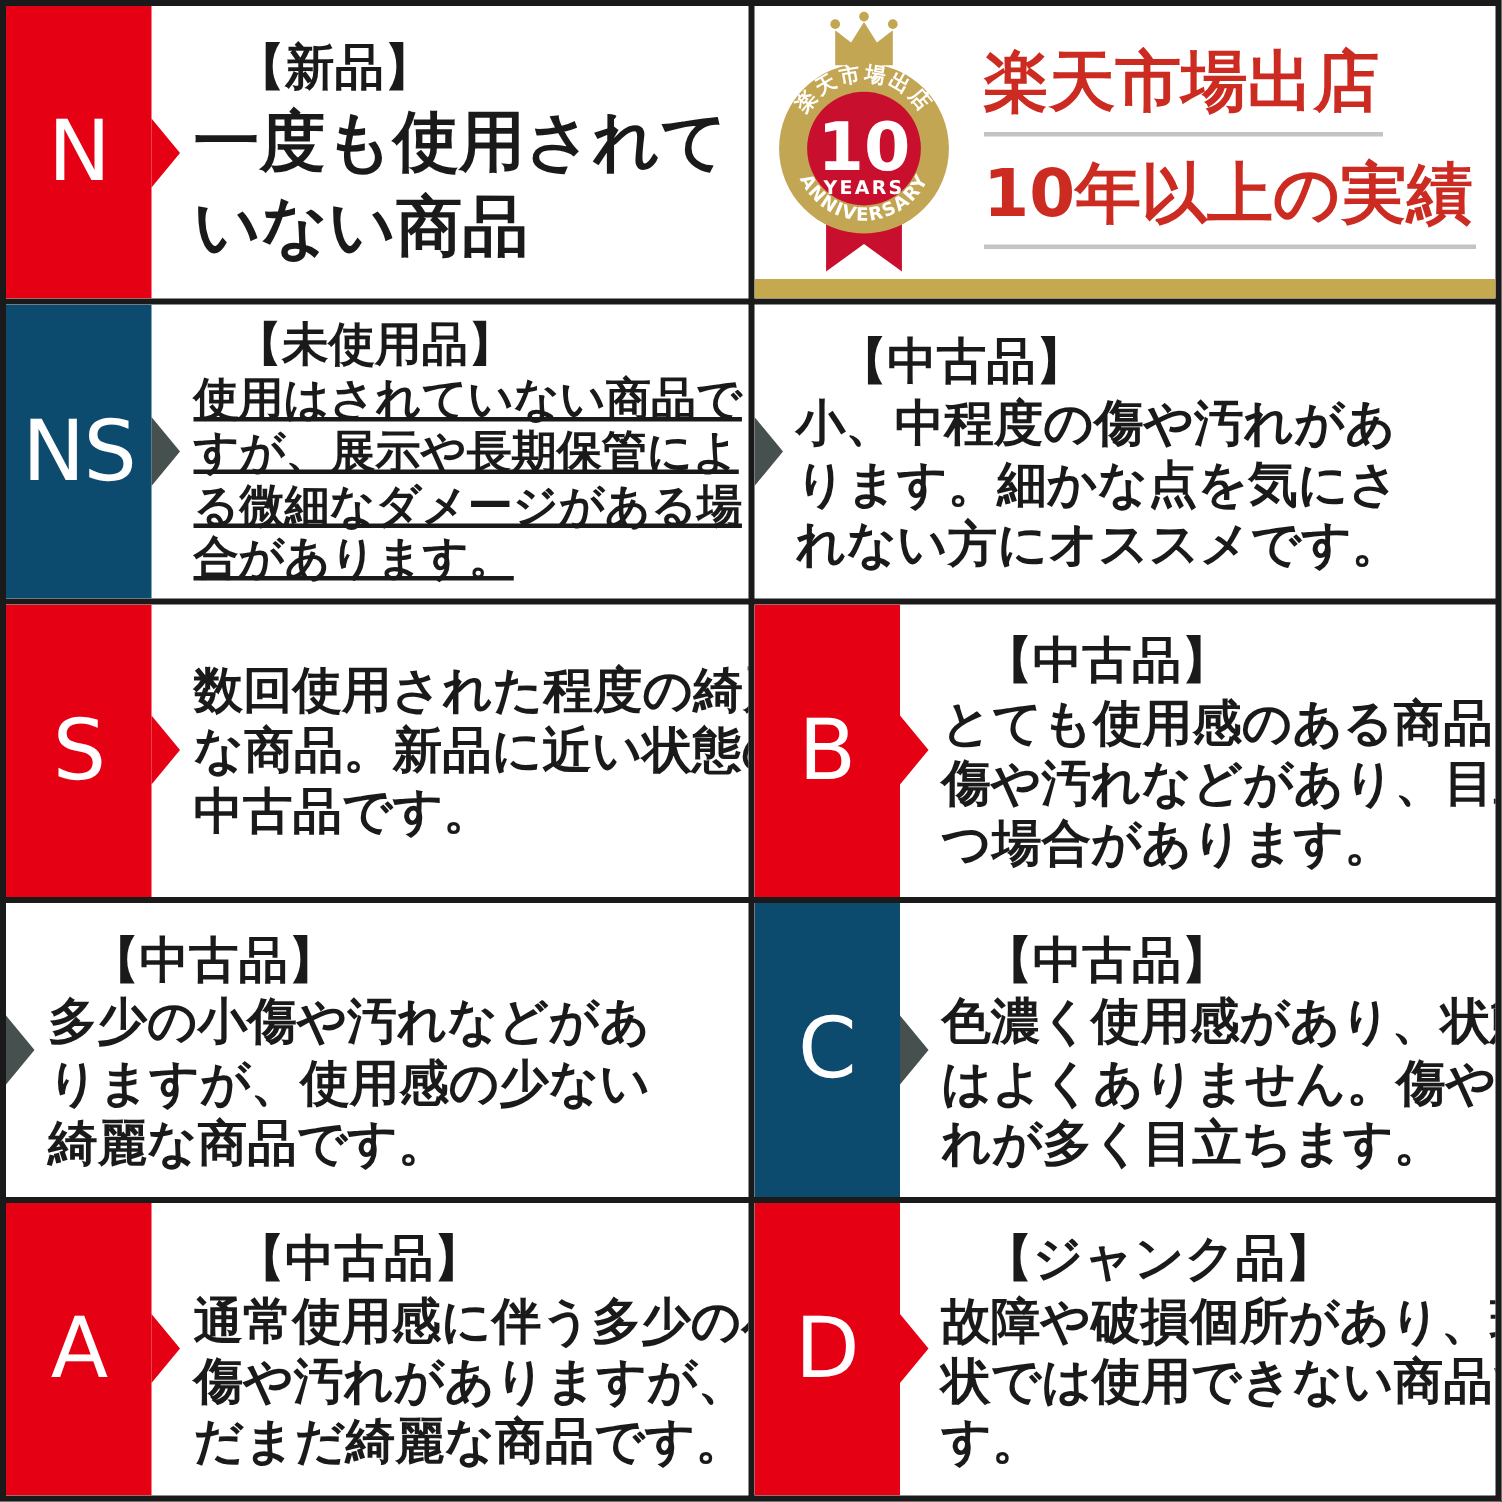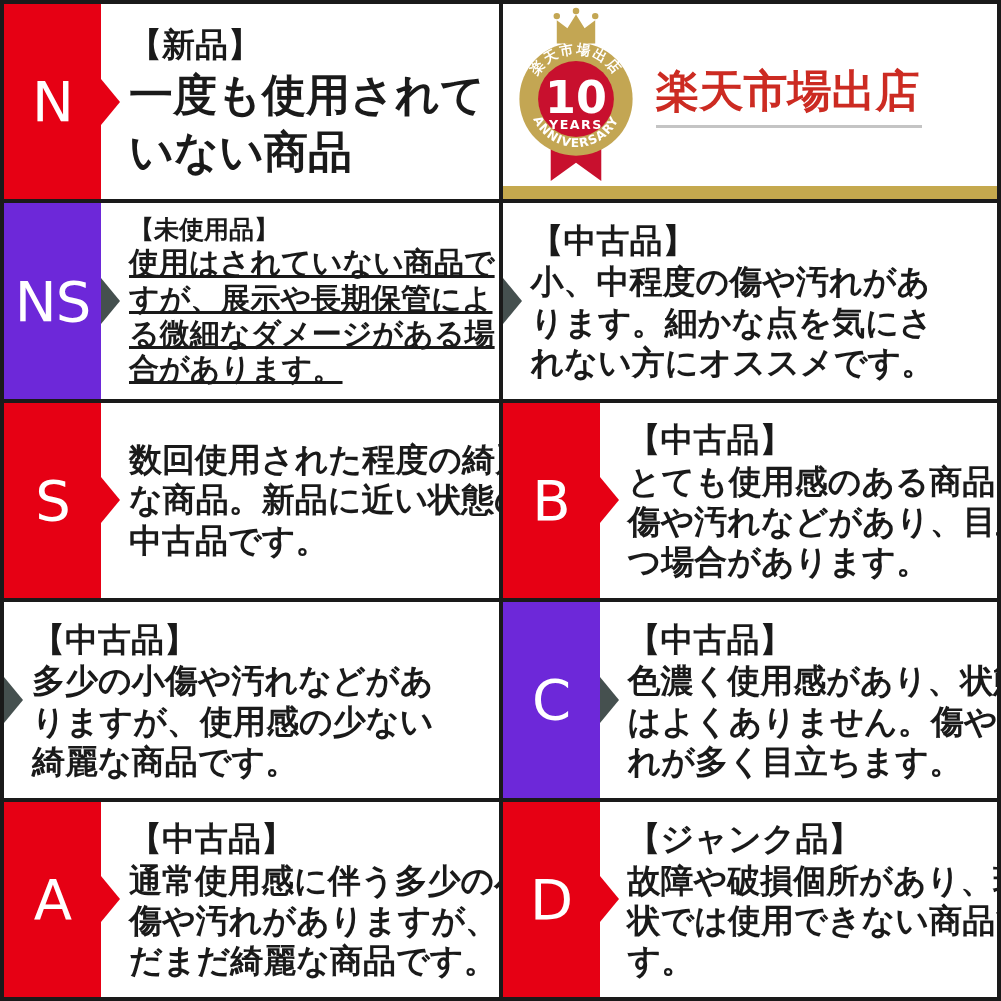--- a/index.html
+++ b/index.html
@@ -25,32 +25,32 @@
   }
   .label-text { color:#fff; font-size:56px; font-weight:400; letter-spacing:-1px; }
   .arrow {
     align-self:center; width:0; height:0;
     border-top:23px solid transparent;
     border-bottom:23px solid transparent;
     border-left:19px solid #000;
   }
   .cell[data-variant="red"]  .label-box { background:#E60014; }
   .cell[data-variant="red"]  .arrow     { border-left-color:#E60014; }
-  .cell[data-variant="gray"] .label-box { background:#6d28d9; }
+  .cell[data-variant="gray"] .label-box { background:#0c4a6e; }
   .cell[data-variant="gray"] .arrow     { border-left-color:#45504F; }
 
   .desc {
     flex:1; display:flex; flex-direction:column; justify-content:center;
     padding:0 4px 0 9px; color:#1A1A1A;
   }
-  .desc-title { font-weight:700; font-size:33px; line-height:1.32; }
+  .desc-title { font-weight:700; font-size:33px; line-height:1.32;margin-left:28px; }
   .desc-body  { font-weight:600; font-size:33px; line-height:1.22; white-space:pre; }
 
   .cell-n  .desc-body  { font-size:44px; line-height:1.3; }
-  .cell-ns .desc-title { font-size:25px; line-height:1.2; }
+  .cell-ns .desc-title { font-size:31px; line-height:1.2; }
   .cell-ns .desc-body  { font-size:30px; line-height:1.18;text-decoration:underline; }
 
   
   .banner-cell {
     position:relative; display:flex; align-items:center;
     padding:0 4px 13px 10px;
   }
   .gold-bar { position:absolute; left:0; right:0; bottom:0; height:13px; background:#C5A94E; }
   .medal-svg { width:126px; height:182px; flex:0 0 auto; margin-top:1px; }
   .banner-titles { margin-left:17px; margin-top:2px; }
@@ -101,20 +101,21 @@
         <textPath href="#arcTop" startOffset="50%" text-anchor="middle">楽天市場出店</textPath>
       </text>
       <text x="60" y="107" text-anchor="middle" font-size="44" font-weight="700" fill="#FFFFFF">10</text>
       <text x="60" y="123" text-anchor="middle" font-size="12.5" font-weight="700" fill="#FFFFFF" letter-spacing="1.5">YEARS</text>
       <text font-size="12" font-weight="700" fill="#FFFFFF" letter-spacing="1">
         <textPath href="#arcBot" startOffset="50%" text-anchor="middle">ANNIVERSARY</textPath>
       </text>
     </svg>
     <div class="banner-titles">
       <div class="banner-line">楽天市場出店</div>
+      <div class="banner-line">10年以上の実績</div>
     </div>
     <div class="gold-bar"></div>
   </section>
 
   <section class="cell grade-cell cell-ns" data-variant="gray">
     <div class="label-box">
       <span class="label-text">NS</span>
     </div>
     <span class="arrow"></span>
     <div class="desc">

